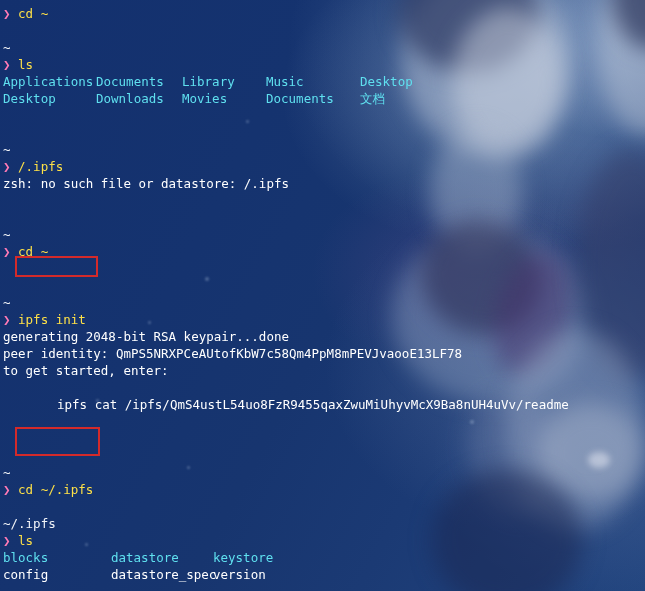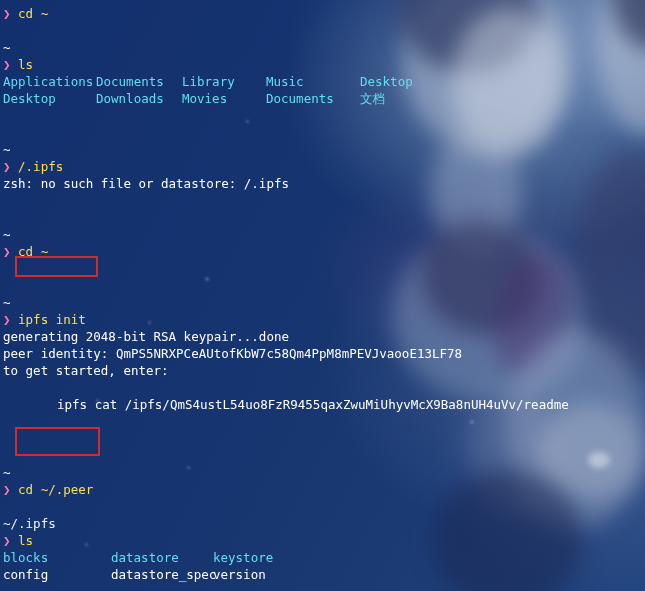--- a/index.html
+++ b/index.html
@@ -192,21 +192,21 @@
     <div class="blank"></div>
 
     <div class="line out indent">ipfs cat /ipfs/QmS4ustL54uo8FzR9455qaxZwuMiUhyvMcX9Ba8nUH4uVv/readme</div>
 
     <div class="blank"></div>
     <div class="blank"></div>
     <div class="blank"></div>
 
     <div class="line prompt-path">~</div>
 
-    <div class="line"><span class="arrow">❯</span> <span class="cmd">cd ~/.peer</span></div>
+    <div class="line"><span class="arrow">❯</span> <span class="cmd">cd ~/.ipfs</span></div>
 
     <div class="blank"></div>
 
     <div class="line prompt-path">~/.ipfs</div>
 
     <div class="line"><span class="arrow">❯</span> <span class="cmd">ls</span></div>
 
     <div class="line"><span class="dir" style="display:inline-block;width:108px">blocks</span><span class="dir" style="display:inline-block;width:102px">datastore</span><span class="dir">keystore</span></div>
 
     <div class="line"><span class="file" style="display:inline-block;width:108px">config</span><span class="file" style="display:inline-block;width:102px">datastore_spec</span><span class="file">version</span></div>

